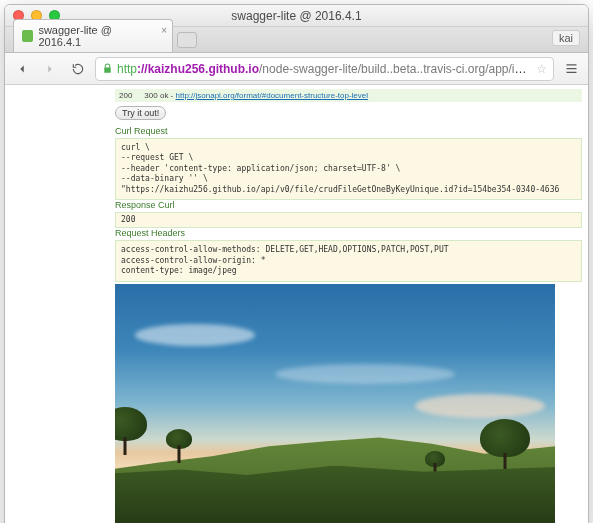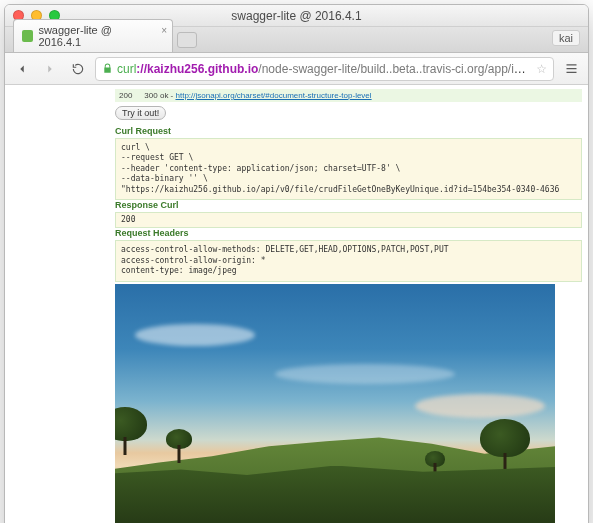--- a/index.html
+++ b/index.html
@@ -36,21 +36,21 @@
   .menubtn { width: 22px; height: 22px; display: flex; align-items: center; justify-content: center; color: #5a5a5a; }
   
   
   .content { background: #fff; height: 454px; overflow: hidden; }
   .swagger { padding: 4px 6px 0 110px; }
   .toprow { display: flex; gap: 12px; font-size: 8px; color: #444; margin-bottom: 4px; background: #ebf7e3; padding: 2px 4px; }
   .toprow .code1, .toprow .code2 { }
   .toprow a { color: #1a6fb5; text-decoration: underline; }
   .tryit { background: linear-gradient(#f9f9f9,#e8e8e8); border: 1px solid #b5b5b5; border-radius: 7px; padding: 1px 6px; font-size: 9px; color: #333; display: inline-block; margin-bottom: 6px; }
   
-  .section-label { font-size: 9px; font-weight: bold; color: #3b7a2a; margin-bottom: 2px; }
+  .section-label { font-size: 9px; font-weight: normal; color: #3b7a2a; margin-bottom: 2px; }
   .codebox { border: 1px solid #d6e9c6; background: #fcf8e3; color: #333; font-size: 8px; font-family: Menlo, Consolas, monospace; padding: 4px 5px; white-space: pre-wrap; word-break: break-all; line-height: 1.3; }
   .codebox.short { padding: 2px 5px; }
   
   
   .image-wrap { margin-top: 2px; }
   .landscape { width: 440px; height: 260px; position: relative; overflow: hidden; }
   .sky { position: absolute; inset: 0; background: linear-gradient(to bottom, #2a6fa8 0%, #3d86b9 25%, #7bb3ce 45%, #cdd9cd 60%, #e8c9a0 65%, #f0d9b5 70%, #d9c9ad 75%); }
   .hill { position: absolute; left: 0; right: 0; bottom: 0; height: 48%; background: linear-gradient(to bottom, #6b8f3e 0%, #4e6e2c 60%, #2e421c 100%); clip-path: polygon(0 40%, 10% 35%, 22% 30%, 35% 22%, 48% 18%, 60% 15%, 72% 20%, 84% 28%, 100% 22%, 100% 100%, 0 100%); }
   .hill2 { position: absolute; left: 0; right: 0; bottom: 0; height: 30%; background: linear-gradient(#3c5a22,#1f3012); clip-path: polygon(0 10%, 15% 5%, 30% 12%, 50% 0%, 70% 8%, 100% 2%, 100% 100%, 0 100%); }
   .cloud { position: absolute; background: rgba(255,255,255,0.5); border-radius: 50%; filter: blur(2px); }
@@ -105,39 +105,39 @@
           <path fill="none" stroke="currentColor" stroke-width="2" d="M4 12a8 8 0 1 0 3-6.2M4 4v5h5"></path>
         </svg>
     </div>
     <div class="urlbox">
       <span class="lockicon">
         <svg width="11" height="11" viewBox="0 0 24 24">
             <path fill="#4caf50" d="M6 10V7a6 6 0 1 1 12 0v3h1v11H5V10h1zm2 0h8V7a4 4 0 1 0-8 0v3z"></path>
           </svg>
       </span>
       <span class="urltext">
-        <span class="scheme">curl</span><span class="host">://kaizhu256.github.io</span><span class="path">/node-swagger-lite/build..beta..travis-ci.org/app/index.htm...</span>
+        <span class="scheme">http</span><span class="host">://kaizhu256.github.io</span><span class="path">/node-swagger-lite/build..beta..travis-ci.org/app/index.htm...</span>
       </span>
       <span class="star">☆</span>
     </div>
     <div class="menubtn">
       <svg width="15" height="15" viewBox="0 0 24 24">
           <path stroke="currentColor" stroke-width="2" d="M4 6h16M4 12h16M4 18h16"></path>
         </svg>
     </div>
   </div>
 
   <div class="content">
     <div class="swagger">
 
       <div class="toprow">
         <span class="code1">200</span>
         <span>
           <span>300 ok -</span>
-          <a>http://jsonapi.org/charset/#document-structure-top-level</a>
+          <a>http://jsonapi.org/format/#document-structure-top-level</a>
         </span>
       </div>
 
       <button class="tryit">Try it out!</button>
 
       <div class="section-label">Curl Request</div>
       <pre class="codebox">curl \
 --request GET \
 --header 'content-type: application/json; charset=UTF-8' \
 --data-binary '' \

